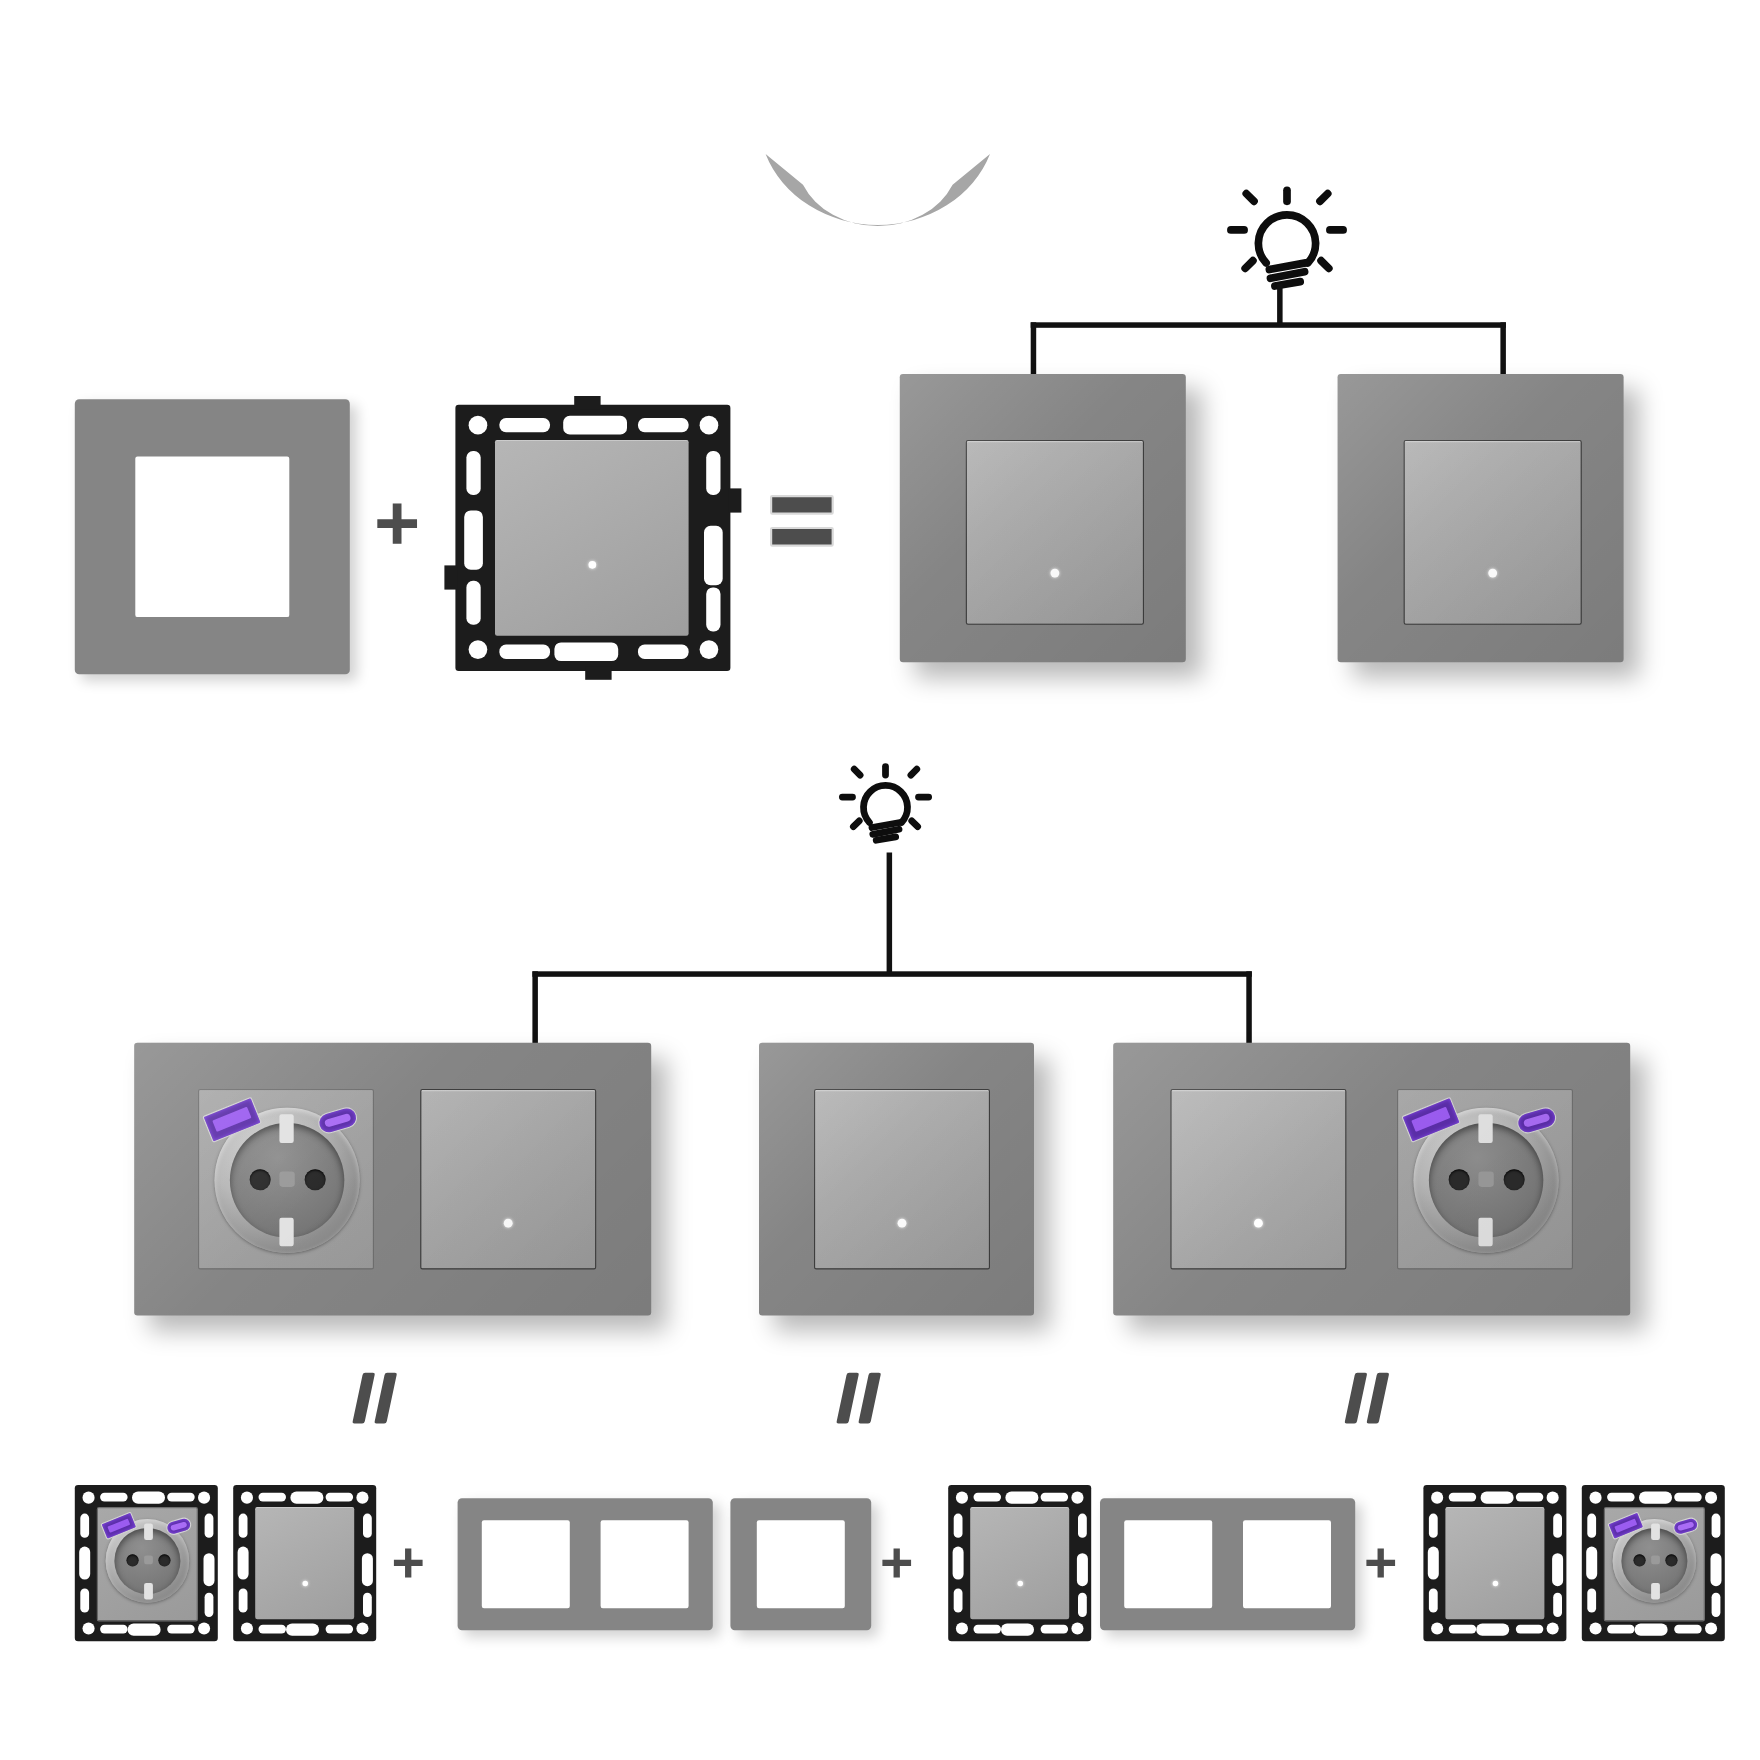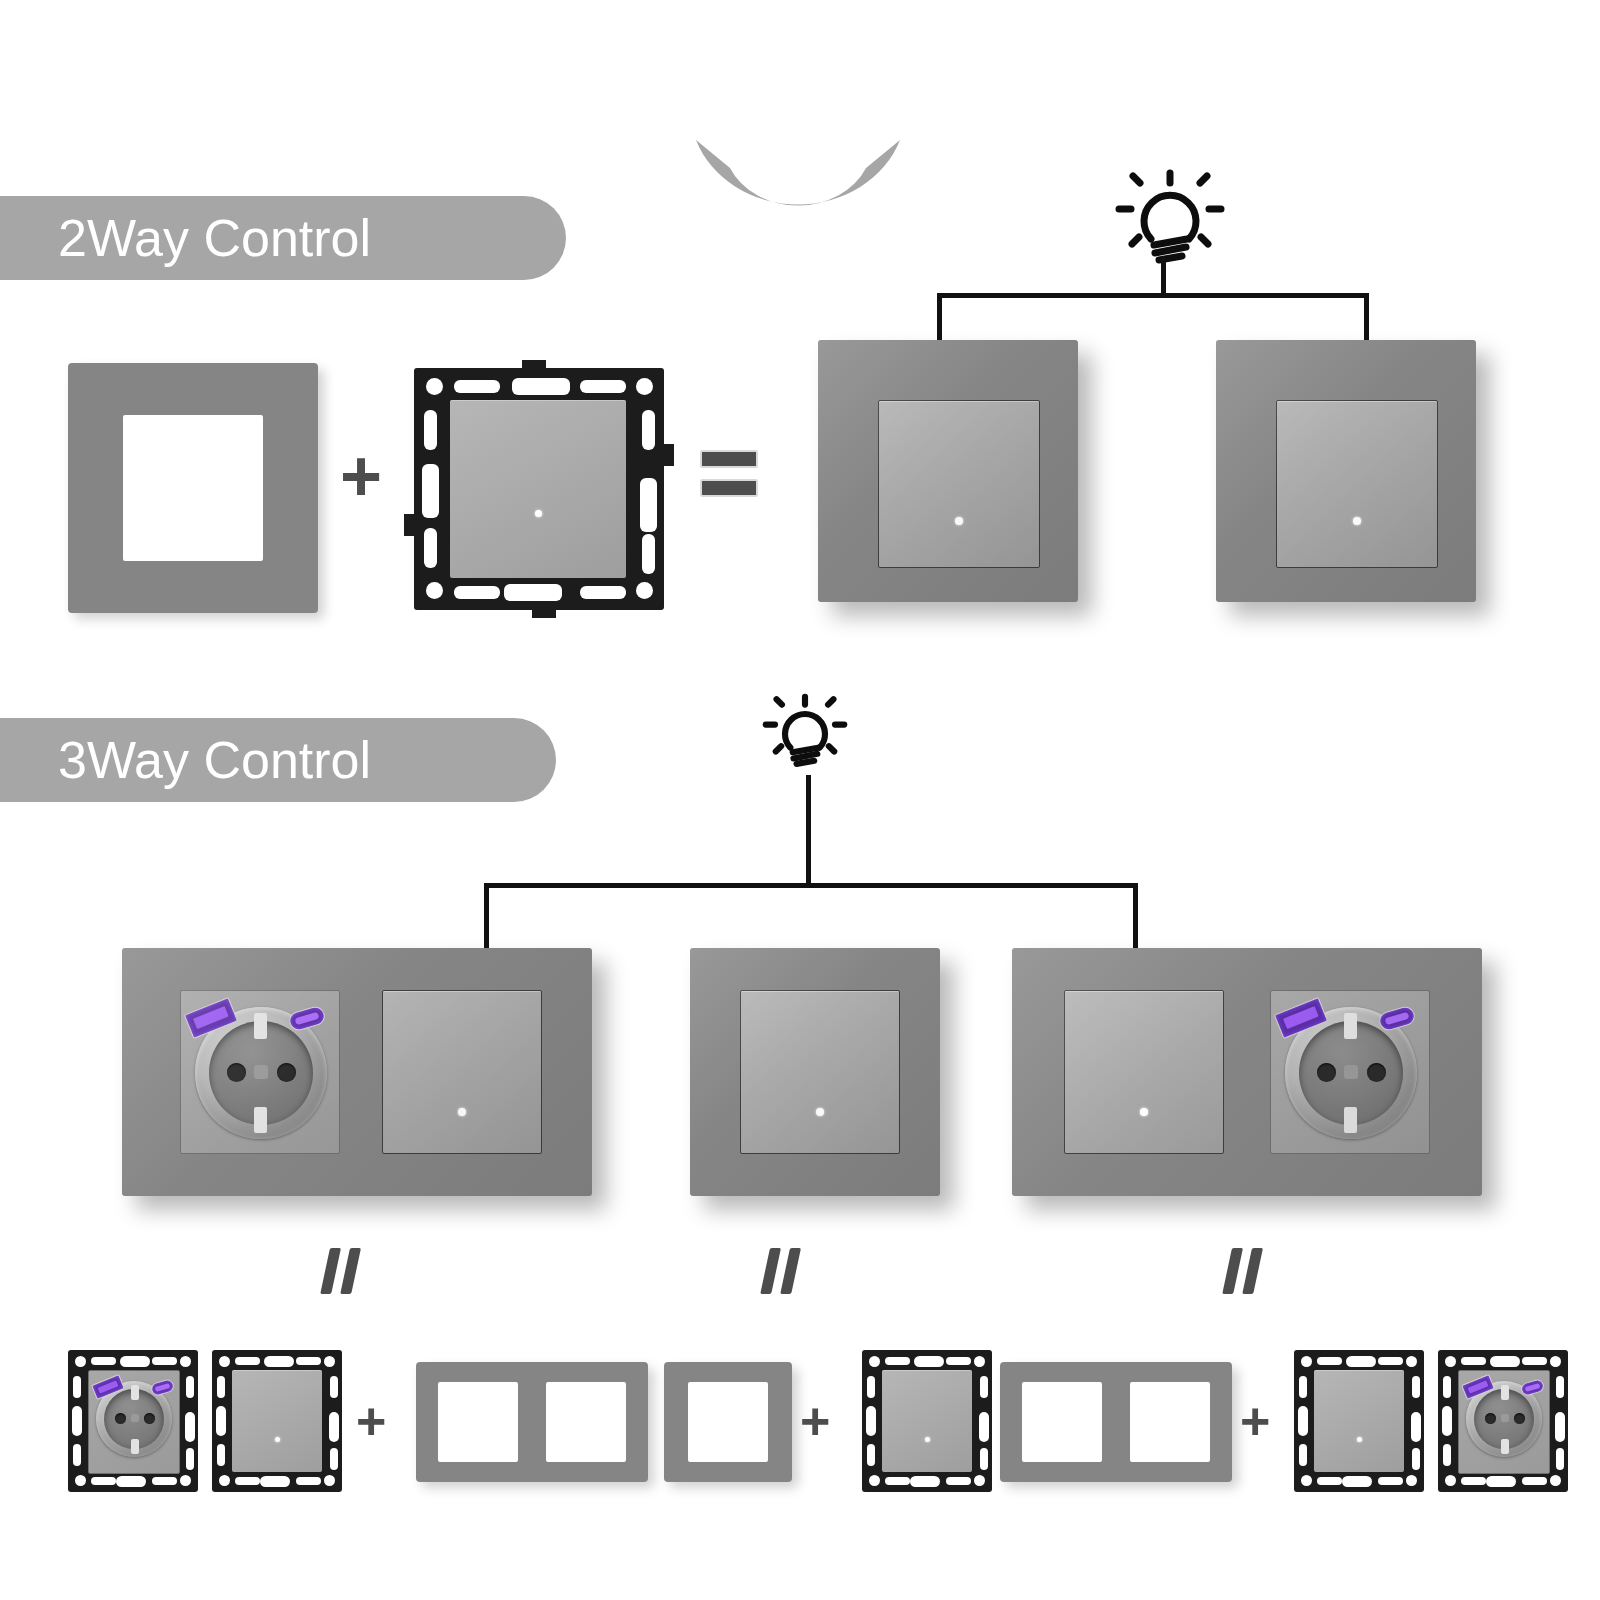--- a/index.html
+++ b/index.html
@@ -110,23 +110,20 @@
 </head>
 <body>
 
 <div class="stage">
 
 
   <svg class="abs" id="title-arc" viewBox="0 0 216 110">
     <path d="M6 6 A108 96 0 0 0 210 6 L176 34 A74 62 0 0 1 40 34 Z" fill="#a6a6a6"></path>
   </svg>
 
-  <div class="abs pill" id="pill-2way">
-    <span>2Way Control</span>
-  </div>
 
   <svg class="abs" style="left:1105px;top:165px;width:130px;height:115px;" viewBox="0 0 130 115">
     <g stroke="#0d0d0d" stroke-width="7" stroke-linecap="round" fill="none">
       <path d="M46 74 A26 26 0 1 1 84 74"></path>
       <line x1="65" y1="8" x2="65" y2="18"></line>
       <line x1="26" y1="44" x2="14" y2="44"></line>
       <line x1="104" y1="44" x2="116" y2="44"></line>
       <line x1="35" y1="18" x2="28" y2="11"></line>
       <line x1="95" y1="18" x2="102" y2="11"></line>
       <line x1="34" y1="72" x2="27" y2="79"></line>
@@ -184,23 +181,20 @@
       <div class="led" style="left:50%;top:70%;width:8px;height:8px;margin-left:-4px;"></div>
     </div>
   </div>
 
   <div class="plate" style="left:1216px;top:340px;width:260px;height:262px;">
     <div class="rocker" style="left:60px;top:60px;width:160px;height:166px;">
       <div class="led" style="left:50%;top:70%;width:8px;height:8px;margin-left:-4px;"></div>
     </div>
   </div>
 
-  <div class="abs pill" id="pill-3way">
-    <span>3Way Control</span>
-  </div>
 
   <svg class="abs" style="left:755px;top:690px;width:100px;height:90px;" viewBox="0 0 130 115">
     <g stroke="#0d0d0d" stroke-width="8" stroke-linecap="round" fill="none">
       <path d="M46 74 A26 26 0 1 1 84 74"></path>
       <line x1="65" y1="8" x2="65" y2="18"></line>
       <line x1="26" y1="44" x2="14" y2="44"></line>
       <line x1="104" y1="44" x2="116" y2="44"></line>
       <line x1="35" y1="18" x2="28" y2="11"></line>
       <line x1="95" y1="18" x2="102" y2="11"></line>
       <line x1="34" y1="72" x2="27" y2="79"></line>

